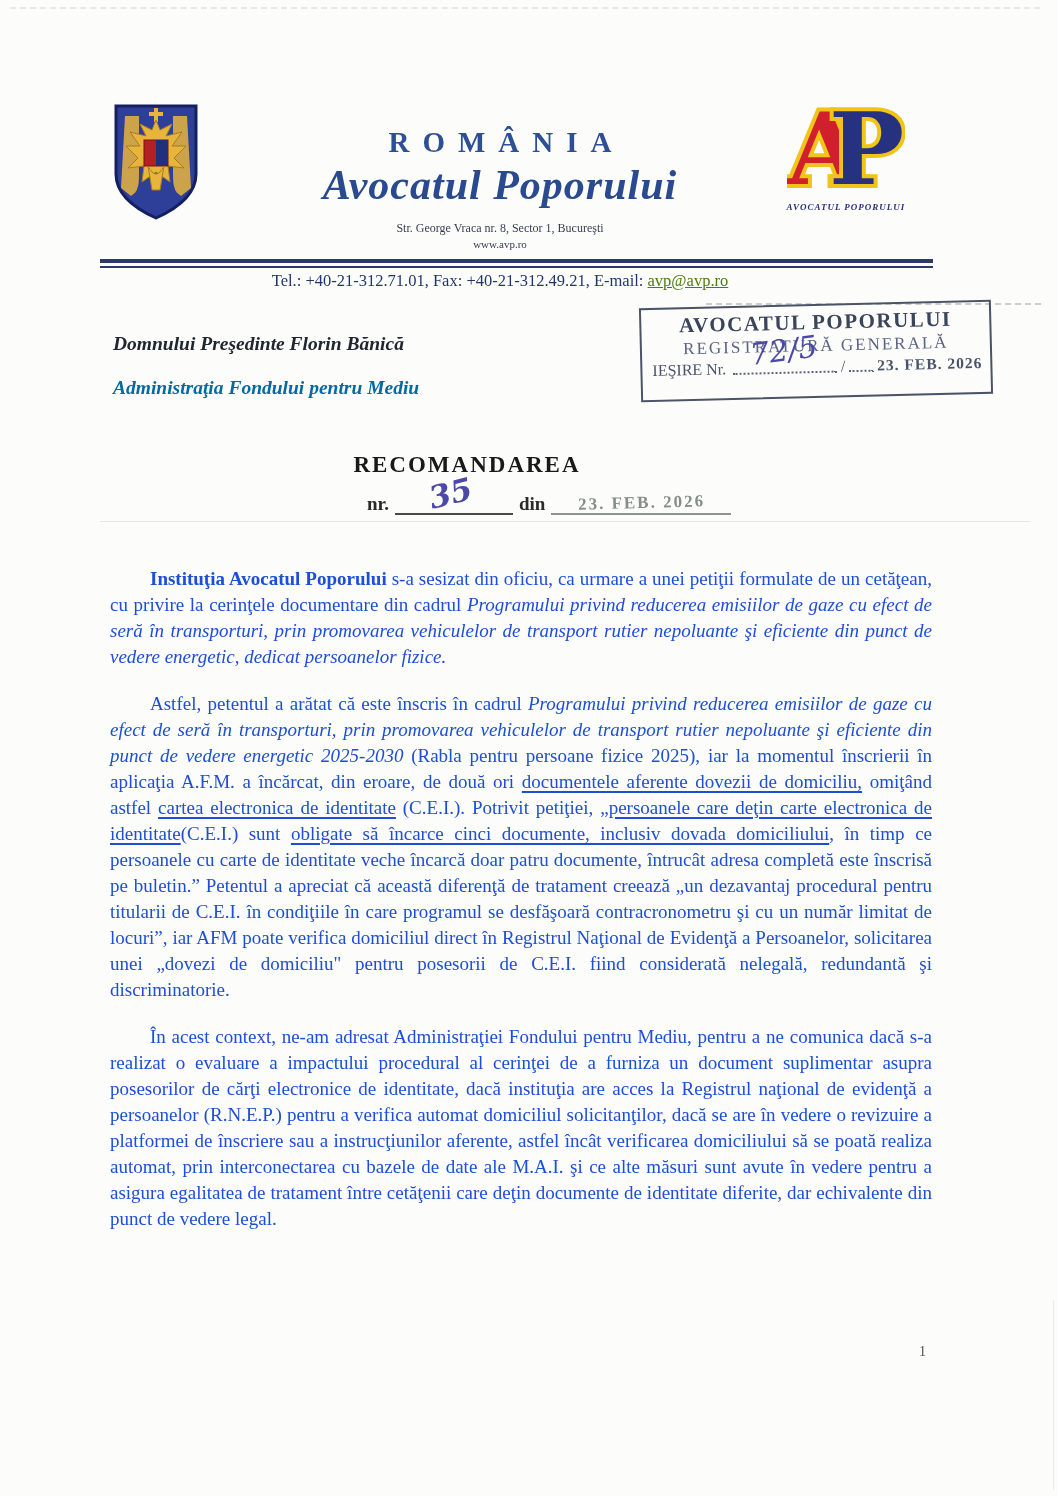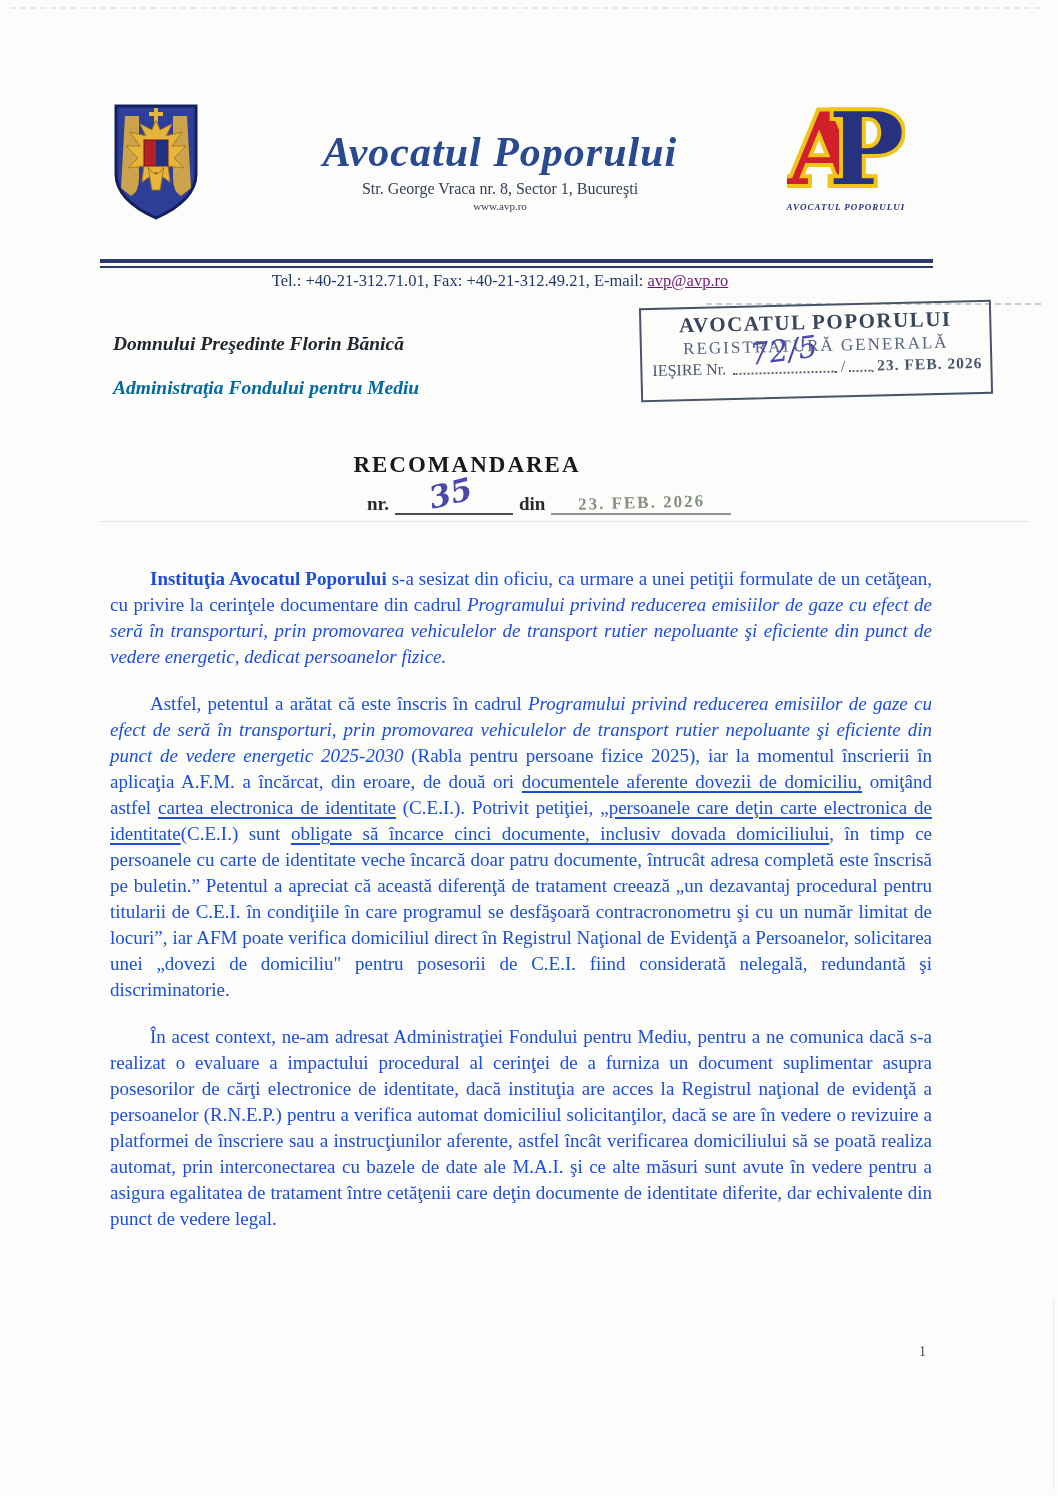--- a/index.html
+++ b/index.html
@@ -13,26 +13,26 @@
   .artifact-mid{position:absolute;top:521px;left:100px;width:930px;border-top:1px solid #b9b9b2;opacity:.35;}
   .artifact-right{position:absolute;top:1300px;right:4px;height:190px;border-left:1px solid #eceae6;}
 
   
   .coat{position:absolute;left:112px;top:102px;}
   .ap-logo{position:absolute;left:782px;top:100px;width:128px;text-align:center;}
   .ap-logo .caption{font-size:9px;font-weight:bold;font-style:italic;color:#26317f;letter-spacing:1px;margin-top:-6px;}
   .head-center{position:absolute;left:0;top:126px;width:1000px;text-align:center;}
   .country{font-size:29px;font-weight:bold;letter-spacing:13px;color:#2d4f96;padding-left:13px;}
   .script-name{font-size:42px;font-weight:bold;font-style:italic;color:#2a4a8f;margin-top:2px;letter-spacing:1px;}
-  .addr{font-size:16px;color:#343e54;margin-top:4px;}
+  .addr{font-size:12px;color:#343e54;margin-top:12px;}
   .site{font-size:11px;color:#343e54;margin-top:2px;}
   .rule{position:absolute;left:100px;top:259px;width:833px;height:3px;border-top:4px solid #2b3a66;border-bottom:2px solid #2b3a66;}
   .tel1{position:absolute;left:0;top:271px;width:1000px;text-align:center;font-size:16.5px;color:#21376b;}
   .tel2{position:absolute;left:0;top:293px;width:1000px;text-align:center;font-size:16.5px;font-weight:bold;color:#21376b;}
-  .email-link{color:#701a75;text-decoration:underline;}
+  .email-link{color:#4d7c0f;text-decoration:underline;}
   .artifact-dash{position:absolute;top:303px;left:706px;width:335px;border-top:2px dashed #a9adb3;opacity:.6;}
 
   
   .stamp{
     position:absolute;left:640px;top:304px;width:348px;height:90px;
     border:2.5px solid #4a5467;transform:rotate(-1.4deg);
     color:#3e4860;text-align:center;background:rgba(255,255,255,.0);
   }
   .stamp .l1{font-size:21px;font-weight:bold;letter-spacing:1.5px;margin-top:4px;color:#3a445a;}
   .stamp .l2{font-size:17px;letter-spacing:2px;color:#596382;margin-top:1px;}
@@ -90,20 +90,21 @@
     <svg width="118" height="104" viewBox="0 0 118 104">
       <g font-family="'DejaVu Serif',serif" font-weight="bold">
         <text x="0" y="84" font-size="100" fill="#d21f2c" stroke="#f0c419" stroke-width="8" paint-order="stroke">A</text>
         <text x="42" y="84" font-size="100" fill="#26317f" stroke="#f0c419" stroke-width="8" paint-order="stroke">P</text>
       </g>
     </svg>
     <div class="caption">AVOCATUL POPORULUI</div>
   </div>
 
   <div class="head-center">
+    <div class="country">ROMÂNIA</div>
     <div class="script-name">Avocatul Poporului</div>
     <div class="addr">Str. George Vraca nr. 8, Sector 1, Bucureşti</div>
     <div class="site">www.avp.ro</div>
   </div>
 
   <div class="rule"></div>
 
   <div class="tel1"><span>Tel.: +40-21-312.71.01, Fax: +40-21-312.49.21, E-mail: </span><span class="email-link">avp@avp.ro</span></div>
   <div class="artifact-dash"></div>
 

